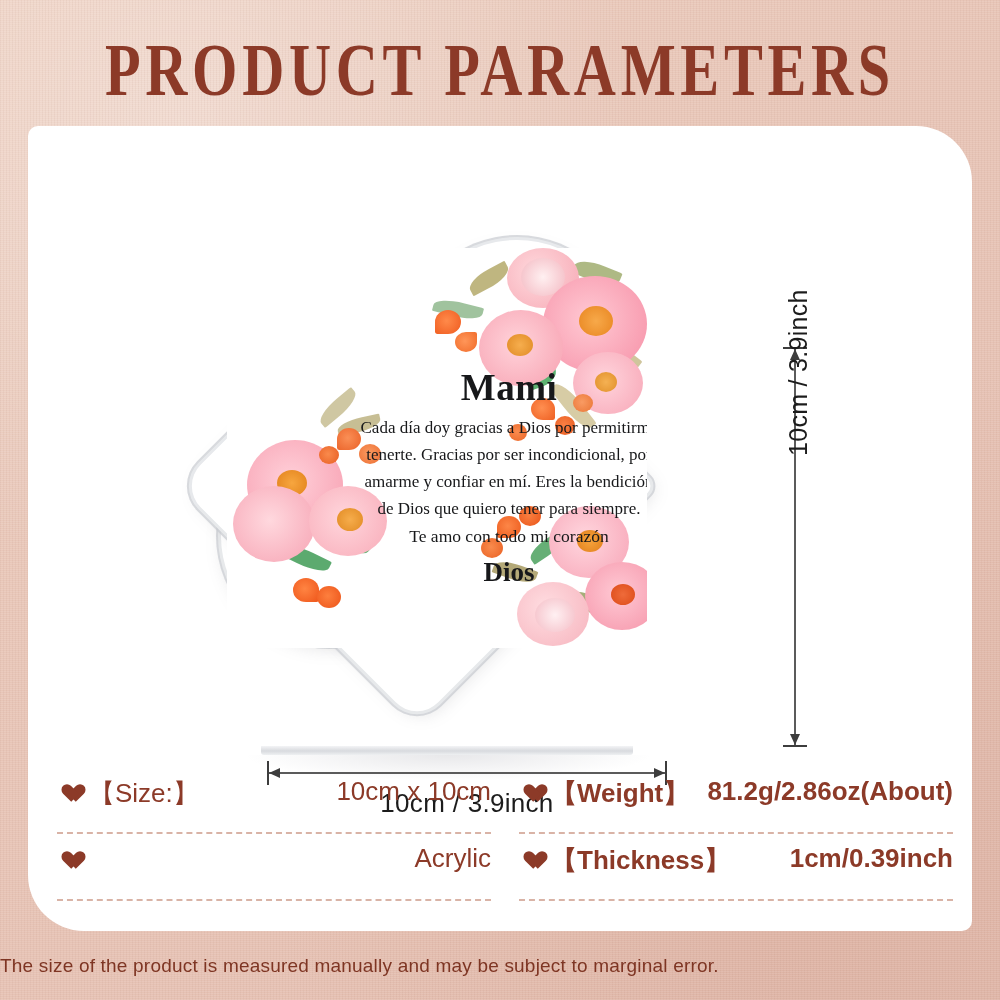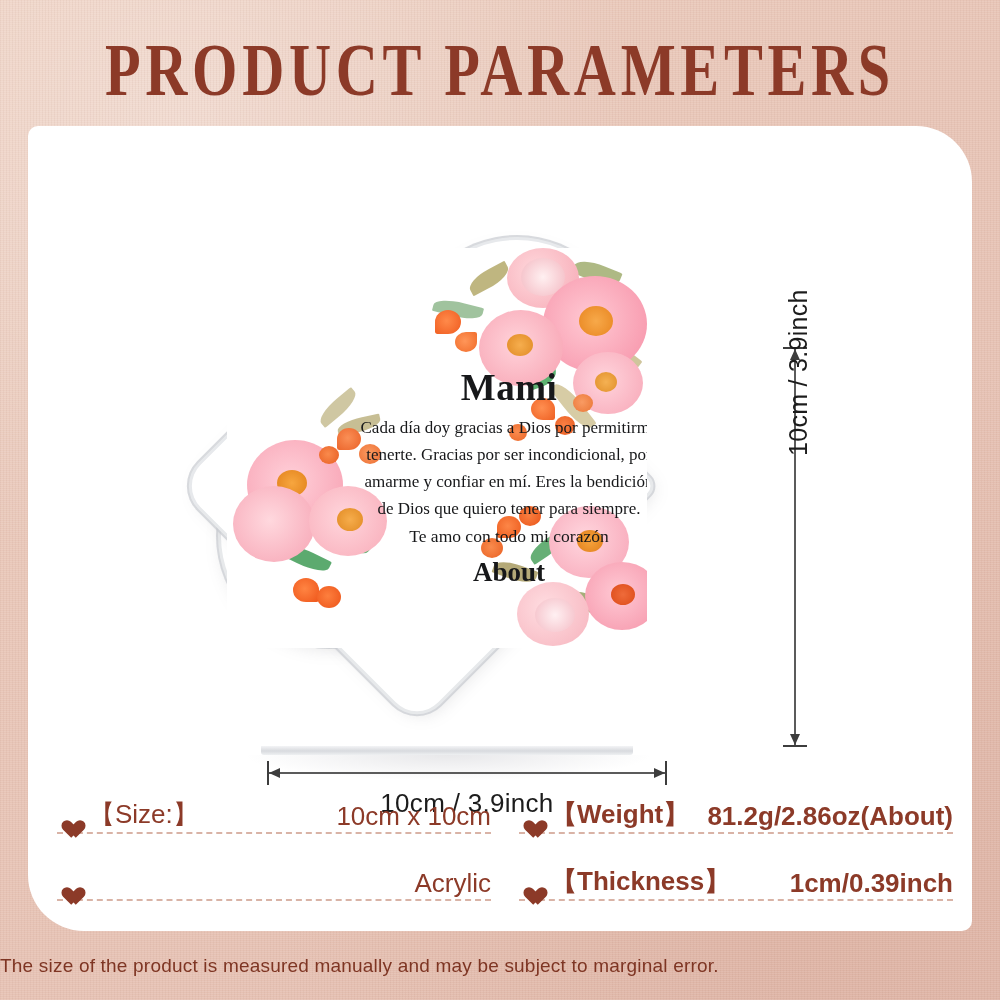--- a/index.html
+++ b/index.html
@@ -142,21 +142,21 @@
     position:absolute;left:240px;top:662px;width:398px;text-align:center;
     font-size:26px;color:#1c1c1c;letter-spacing:.3px;
   }
 
   
   #specs{position:absolute;left:29px;top:650px;width:890px;}
   .spec-col{position:absolute;width:434px;}
   .col-left{left:0;}
   .col-right{left:462px;font-weight:bold;}
   .spec-row{position:relative;height:67px;}
-  .spec-line{display:flex;align-items:flex-end;height:56px;}
+  .spec-line{display:flex;align-items:flex-start;height:56px;}
   .hrt{
     width:22px;height:20px;flex:0 0 22px;margin-right:10px;position:relative;
   }
   .hrt:before,.hrt:after{
     content:"";position:absolute;top:1px;width:11px;height:17px;
     background:#8c3a28;border-radius:11px 11px 0 0;
   }
   .hrt:before{left:11px;transform:rotate(45deg);transform-origin:0 100%;}
   .hrt:after{left:11px;transform:rotate(-45deg);transform-origin:100% 100%;}
   .spec-label{font-size:26px;color:#8c3a28;white-space:nowrap;}
@@ -255,21 +255,21 @@
 
           <div class="bud" style="left:20px;top:10px;width:24px;height:22px;background:radial-gradient(circle at 45% 45%,#fd8647,#ec5a1c);border-radius:50% 50% 50% 10%"></div>
           <div class="bud" style="left:42px;top:0px;width:22px;height:20px;background:radial-gradient(circle at 45% 45%,#fa7f40,#e85419);border-radius:50%"></div>
           <div class="bud" style="left:4px;top:32px;width:22px;height:20px;background:radial-gradient(circle at 45% 45%,#f98b4d,#e96023);border-radius:50%"></div>
         </div>
 
         <div id="engraving">
           <div id="eng-name">Mami</div>
           <div id="eng-body">Cada día doy gracias a Dios por permitirme tenerte. Gracias por ser incondicional, por amarme y confiar en mí. Eres la bendición de Dios que quiero tener para siempre.</div>
           <div id="eng-closing">Te amo con todo mi corazón</div>
-          <div id="eng-signature">About</div>
+          <div id="eng-signature">Dios</div>
         </div>
 
       </div>
 
       <div id="base-edge"></div>
       <div id="base-shadow"></div>
     </div>
 
     <div id="dim-v">
       <span class="arrow-up"></span>

